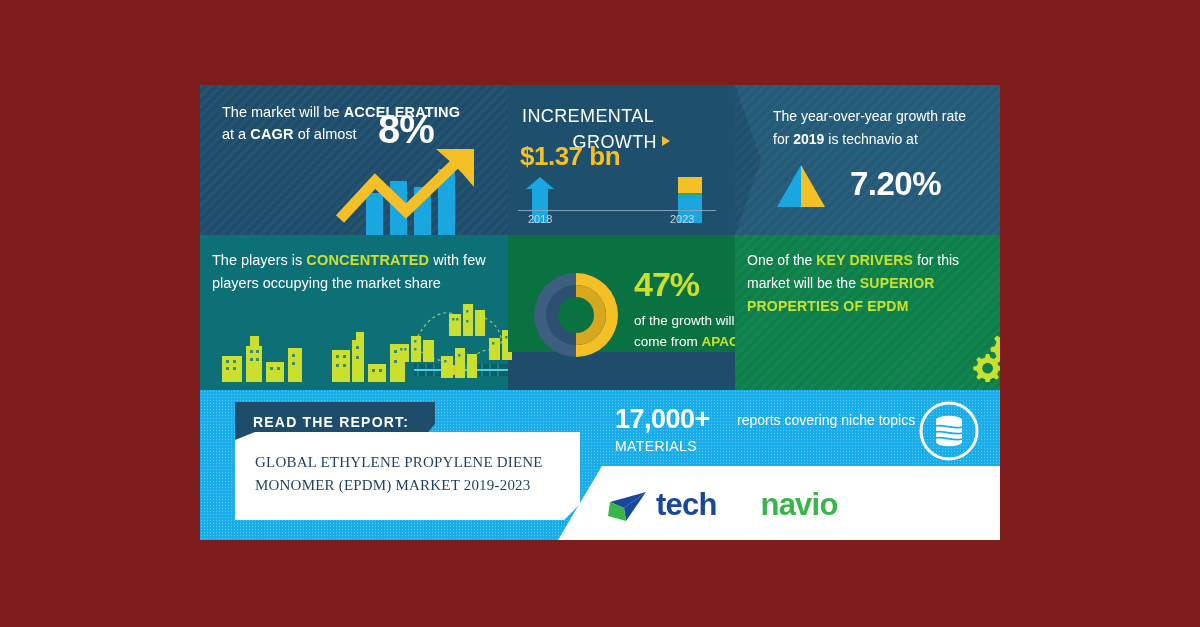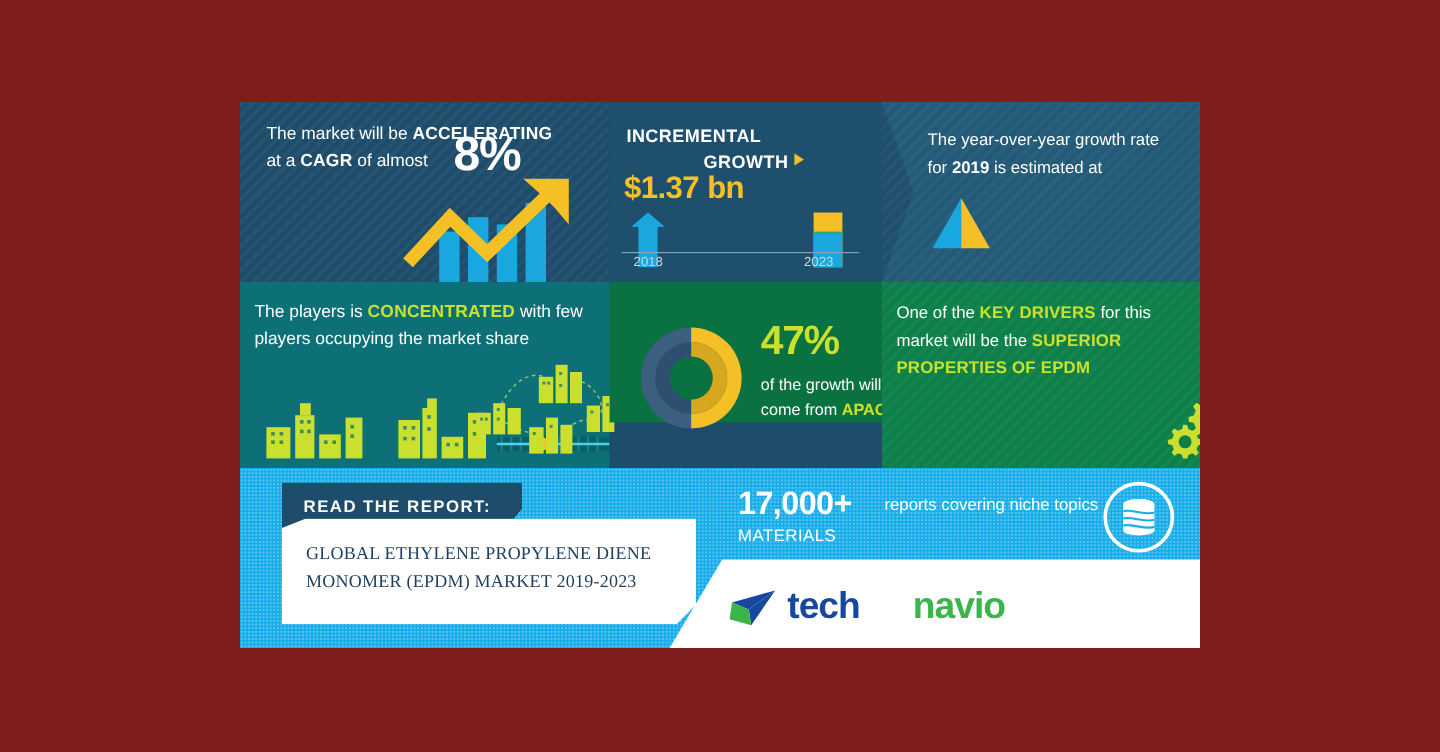--- a/index.html
+++ b/index.html
@@ -45,21 +45,21 @@
 
   .p1-text { position:absolute; left:22px; top:16px; width:280px; color:#ffffff;
              font-size:14.5px; line-height:1.55; }
   .p1-text b { font-weight:bold; letter-spacing:.2px; }
   .big8 { position:absolute; left:178px; top:22px; font-size:40px; font-weight:bold;
           color:#ffffff; letter-spacing:-1px; }
 
   .chartfig { position:absolute; left:128px; top:58px; width:180px; height:92px; }
 
   .p2-title { position:absolute; left:14px; top:18px; width:150px; color:#ffffff;
-              font-size:15px; font-weight:bold; letter-spacing:.4px; line-height:1.45; }
+              font-size:18px; font-weight:normal; letter-spacing:.4px; line-height:1.45; }
   .p2-title .l2 { display:block; text-align:right; padding-right:2px; }
   .p2-tri { display:inline-block; width:0;height:0;
             border-left:8px solid #f5c026; border-top:5px solid transparent;
             border-bottom:5px solid transparent; vertical-align:2px; margin-left:5px;}
   .p2-val { position:absolute; left:12px; top:56px; font-size:26px; font-weight:bold;
             color:#f5c026; letter-spacing:-.5px; }
   .p2-chart { position:absolute; left:10px; top:92px; width:205px; height:46px; }
   .axis { position:absolute; left:10px; top:125px; width:198px; height:1px; background:#7fa3b8; }
   .yr { position:absolute; top:128px; font-size:11px; color:#c6d8e2; }
   .yr-2018 { left:20px; } .yr-2023 { left:162px; }
@@ -174,26 +174,27 @@
         <div class="axis"></div>
         <div class="yr yr-2018">2018</div>
         <div class="yr yr-2023">2023</div>
       </div>
 
       <div class="p-navy p3">
         <div class="chevron-notch"></div>
         <div class="stripes"></div>
         <div class="p3-text">
           <span>The year-over-year growth rate</span><br>
-          <span>for </span><b>2019</b><span> is estimated at</span>
+          <span>for </span><b>2019</b><span> is technavio at</span>
         </div>
         <svg class="tri-icon" viewBox="0 0 48 42">
           <path d="M24,0 L0,42 L24,42 Z" fill="#1aa7e0"></path>
           <path d="M24,0 L48,42 L24,42 Z" fill="#f5c026"></path>
         </svg>
+        <div class="p3-val">7.20%</div>
       </div>
     </div>
 
     <div class="row2">
 
       <div class="q1">
         <div class="q1-text">
           <span>The players is </span><b>CONCENTRATED</b><span> with few players occupying the market share</span>
         </div>
         <svg class="skyline" viewBox="0 0 308 70">

